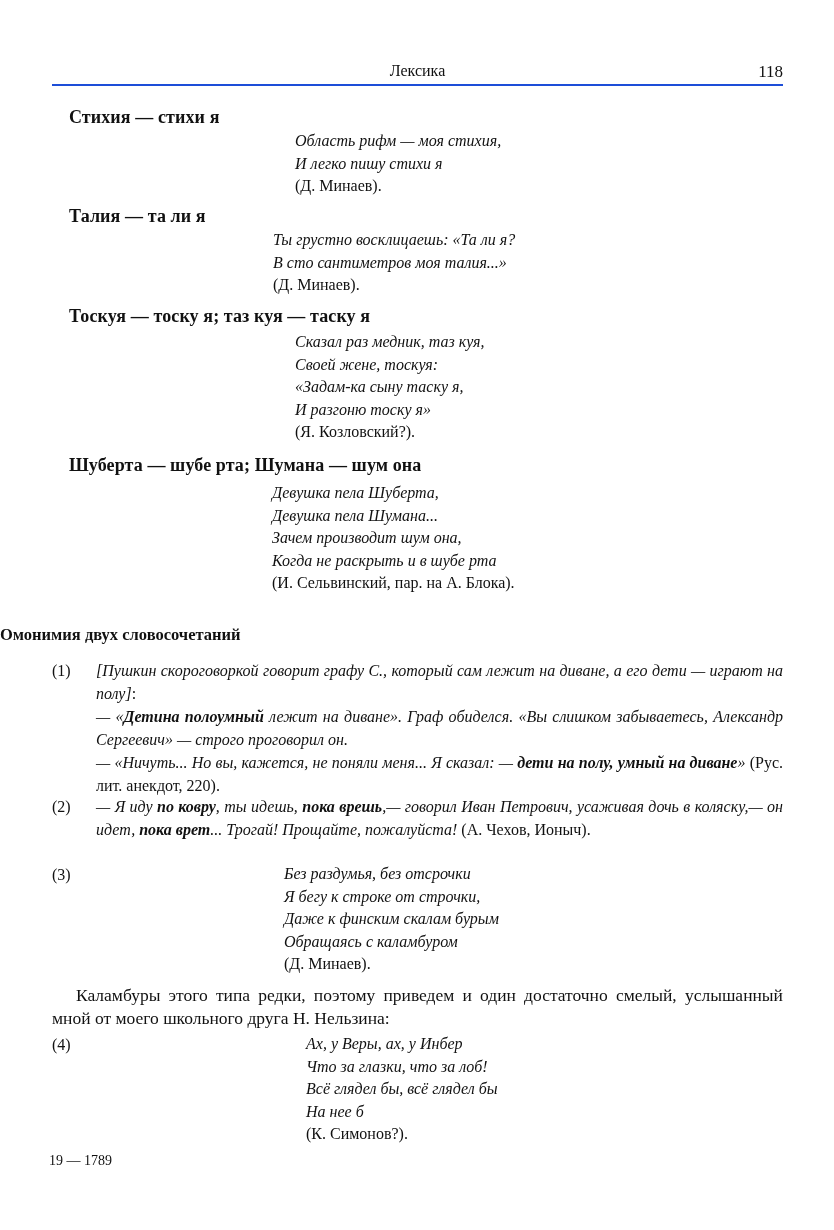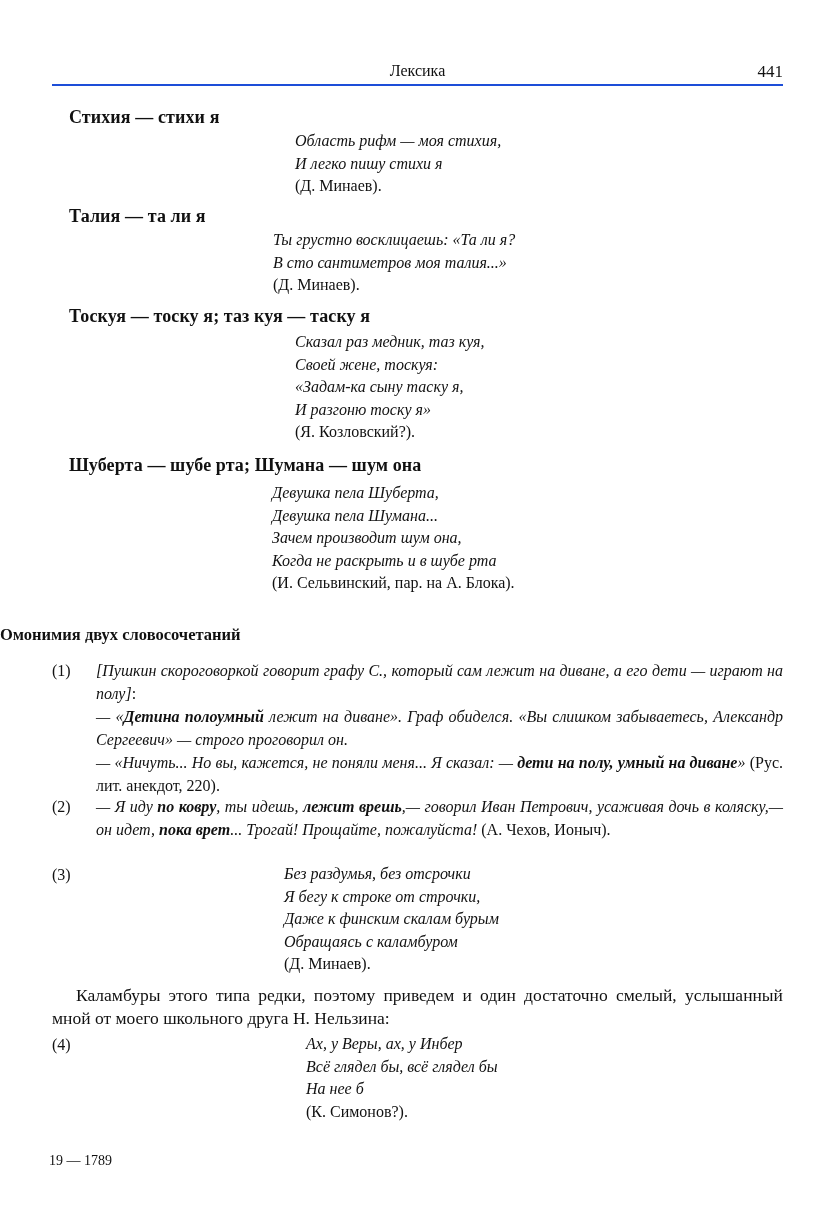--- a/index.html
+++ b/index.html
@@ -55,21 +55,21 @@
   .ex-label {
     position: absolute; left: 52px;
     font-family: "Liberation Serif", serif; font-size: 16px;
   }
 </style>
 </head>
 <body>
 
 <div class="header">
   <span class="running-title">Лексика</span>
-  <span class="page-number">441</span>
+  <span class="page-number">118</span>
 </div>
 
 <div class="entry-head" style="top:107px;">Стихия — стихи я</div>
 <div class="verse" style="left:295px; top:130px;">
   <span class="line">Область рифм — моя стихия,</span>
   <span class="line">И легко пишу стихи я</span>
   <span class="attr">(Д. Минаев).</span>
 </div>
 
 <div class="entry-head" style="top:206px;">Талия — та ли я</div>
@@ -99,35 +99,36 @@
 
 <div class="section-title">Омонимия двух словосочетаний</div>
 
 <div class="ex" style="top:659px;">
   <span class="num">(1)</span>
   <div class="body" id="ex-body-0"><i>[Пушкин скороговоркой говорит графу С., который сам лежит на диване, а его дети — играют на полу]</i><span>:</span><br><i>— «</i><b><i>Детина полоумный</i></b><i> лежит на диване». Граф обиделся. «Вы слишком забываетесь, Александр Сергеевич» — строго проговорил он.</i><br><i>— «Ничуть... Но вы, кажется, не поняли меня... Я сказал: — </i><b><i>дети на полу, умный на диване</i></b><i>»</i><span> (Рус. лит. анекдот, 220).</span></div>
 </div>
 
 <div class="ex" style="top:795px;">
   <span class="num">(2)</span>
-  <div class="body" id="ex-body-1"><i>— Я иду </i><b><i>по ковру</i></b><i>, ты идешь, </i><b><i>лежит врешь</i></b><i>,— говорил Иван Петрович, усаживая дочь в коляску,— он идет, </i><b><i>пока врет</i></b><i>... Трогай! Прощайте, пожалуйста!</i><span> (А. Чехов, Ионыч).</span></div>
+  <div class="body" id="ex-body-1"><i>— Я иду </i><b><i>по ковру</i></b><i>, ты идешь, </i><b><i>пока врешь</i></b><i>,— говорил Иван Петрович, усаживая дочь в коляску,— он идет, </i><b><i>пока врет</i></b><i>... Трогай! Прощайте, пожалуйста!</i><span> (А. Чехов, Ионыч).</span></div>
 </div>
 
 <div class="ex-label" style="top:866px;">(3)</div>
 <div class="verse" style="left:284px; top:863px;">
   <span class="line">Без раздумья, без отсрочки</span>
   <span class="line">Я бегу к строке от строчки,</span>
   <span class="line">Даже к финским скалам бурым</span>
   <span class="line">Обращаясь с каламбуром</span>
   <span class="attr">(Д. Минаев).</span>
 </div>
 
 <div class="para">Каламбуры этого типа редки, поэтому приведем и один достаточно смелый, услышанный мной от моего школьного друга Н. Нельзина:</div>
 
 <div class="ex-label" style="top:1036px;">(4)</div>
 <div class="verse" style="left:306px; top:1033px;">
   <span class="line">Ах, у Веры, ах, у Инбер</span>
+  <span class="line">Что за глазки, что за лоб!</span>
   <span class="line">Всё глядел бы, всё глядел бы</span>
   <span class="line">На нее б</span>
   <span class="attr">(К. Симонов?).</span>
 </div>
 
 <div class="footer-sig">19 — 1789</div>
 
 </body></html>

